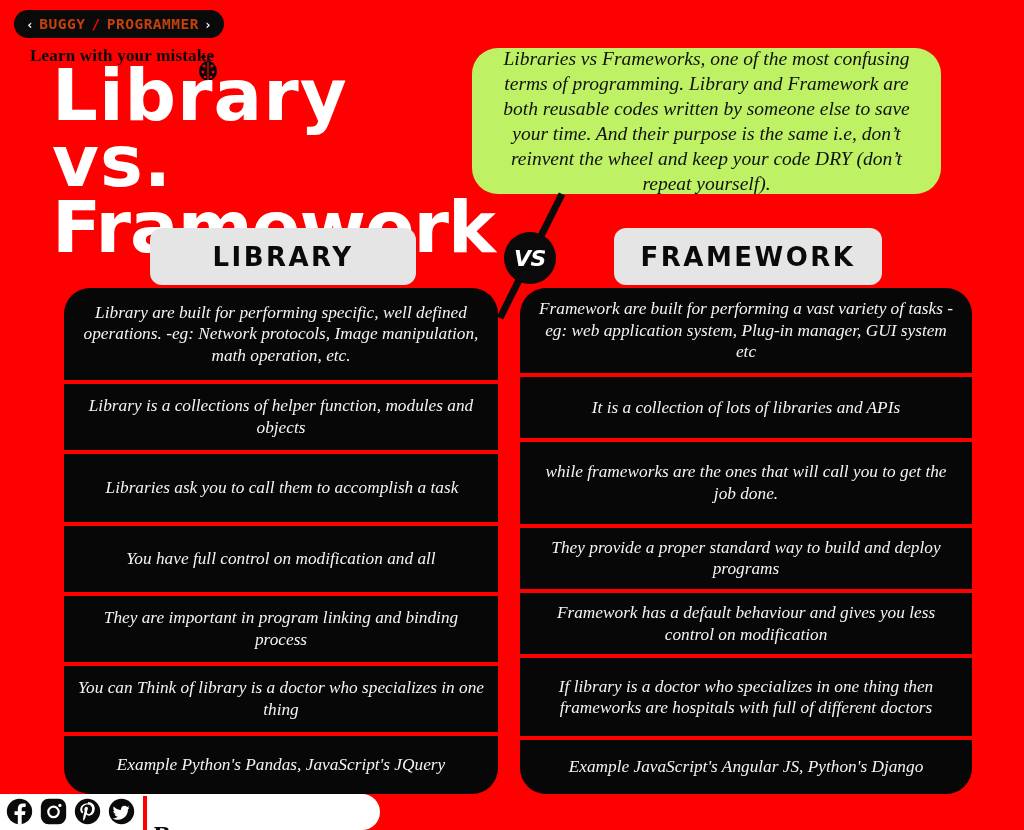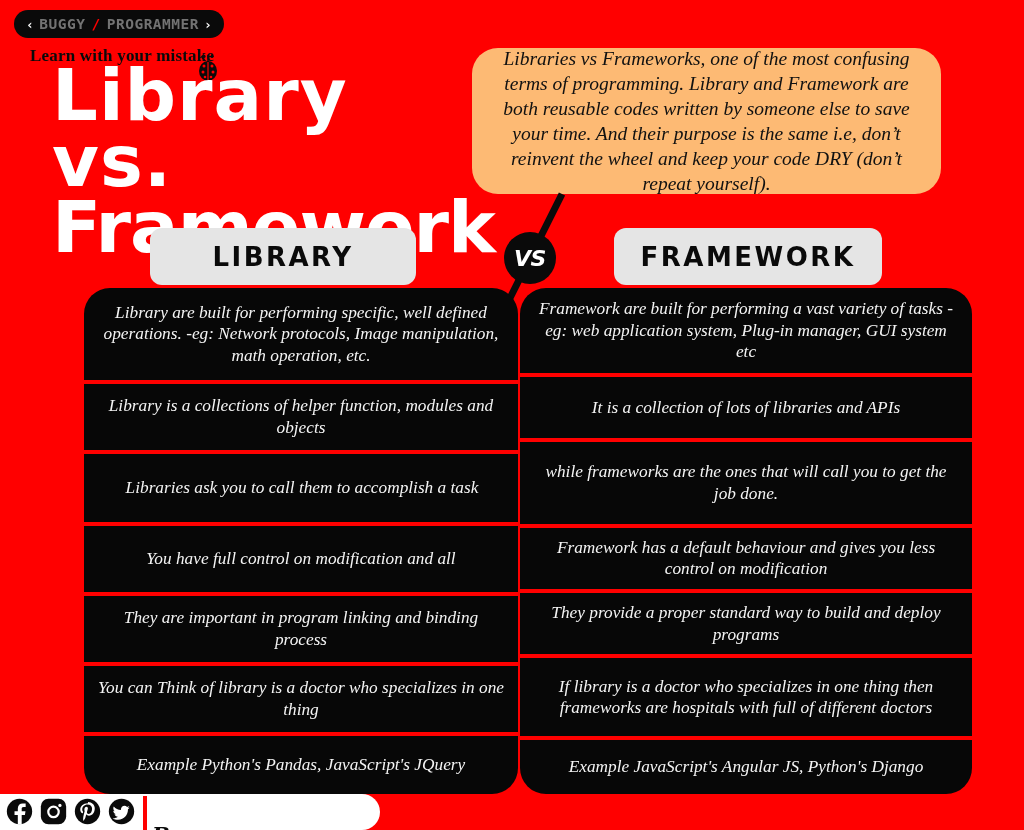--- a/index.html
+++ b/index.html
@@ -29,21 +29,21 @@
     display: flex;
     align-items: center;
     gap: 5px;
     font-family: "DejaVu Sans Mono", monospace;
     font-size: 14.5px;
     font-weight: bold;
     letter-spacing: 0.5px;
     white-space: nowrap;
   }
   .brand-chev { color: #ffffff; font-size: 13px; }
-  .brand-word { color: #737373; }
+  .brand-word { color: #c2410c; }
   .brand-slash { color: #FF0000; padding: 0 1px; }
 
   .tagline {
     position: absolute;
     left: 30px;
     top: 46px;
     font-family: "Liberation Serif", serif;
     font-weight: bold;
     font-size: 17px;
     color: #0a0a0a;
@@ -74,21 +74,21 @@
   .title-line-1 { display: block; letter-spacing: 1px; }
   .title-line-2 { display: block; letter-spacing: -1px; }
 
   
   .desc-card {
     position: absolute;
     left: 472px;
     top: 48px;
     width: 469px;
     height: 146px;
-    background: #fdba74;
+    background: #bef264;
     border-radius: 26px;
     box-sizing: border-box;
     padding: 5px 22px;
     display: flex;
     align-items: center;
     justify-content: center;
   }
   .desc-text {
     font-family: "Liberation Serif", serif;
     font-style: italic;
@@ -150,21 +150,21 @@
     position: absolute;
     top: 288px;
     background: #070707;
     border-radius: 26px;
     box-sizing: border-box;
     padding: 0;
     overflow: hidden;
     display: flex;
     flex-direction: column;
   }
-  .cmp-card.left  { left: 84px;  width: 434px; height: 506px; }
+  .cmp-card.left  { left: 64px;  width: 434px; height: 506px; }
   .cmp-card.right { left: 520px; width: 452px; height: 506px; }
 
   .cmp-row {
     box-sizing: border-box;
     display: flex;
     align-items: center;
     justify-content: center;
     text-align: center;
     padding: 4px 14px;
     color: #f4f4f4;
@@ -296,22 +296,22 @@
     <div class="cmp-row">You have full control on modification and all</div>
     <div class="cmp-row">They are important in program linking and binding process</div>
     <div class="cmp-row">You can Think of library is a doctor who specializes in one thing</div>
     <div class="cmp-row">Example Python's Pandas, JavaScript's JQuery</div>
   </div>
 
   <div class="cmp-card right">
     <div class="cmp-row">Framework are built for performing a vast variety of tasks  - eg: web application system, Plug-in manager, GUI system etc</div>
     <div class="cmp-row">It is a collection of lots of libraries and APIs</div>
     <div class="cmp-row">while frameworks are the ones that will call you to get the job done.</div>
+    <div class="cmp-row">They provide a proper standard way to build and deploy programs</div>
     <div class="cmp-row">Framework has a default behaviour and gives you less control on modification</div>
-    <div class="cmp-row">They provide a proper standard way to build and deploy programs</div>
     <div class="cmp-row">If library is a doctor who specializes in one thing then frameworks are hospitals with full of different doctors</div>
     <div class="cmp-row">Example JavaScript's Angular JS, Python's Django</div>
   </div>
 
   <div class="footer-pill"></div>
 
   <div class="social-strip">
     <svg class="social-icon" viewBox="0 0 32 32">
       <circle cx="16" cy="16" r="15" fill="#0a0a0a"></circle>
       <path d="M18.6 31.6V20.2h3.8l0.7-4.5h-4.5v-2.9c0-1.3 0.4-2.2 2.3-2.2h2.4V6.6c-0.4-0.05-1.8-0.18-3.5-0.18-3.5 0-5.8 2.1-5.8 6v3.3h-3.9v4.5h3.9v11.2z" fill="#ffffff"></path>

